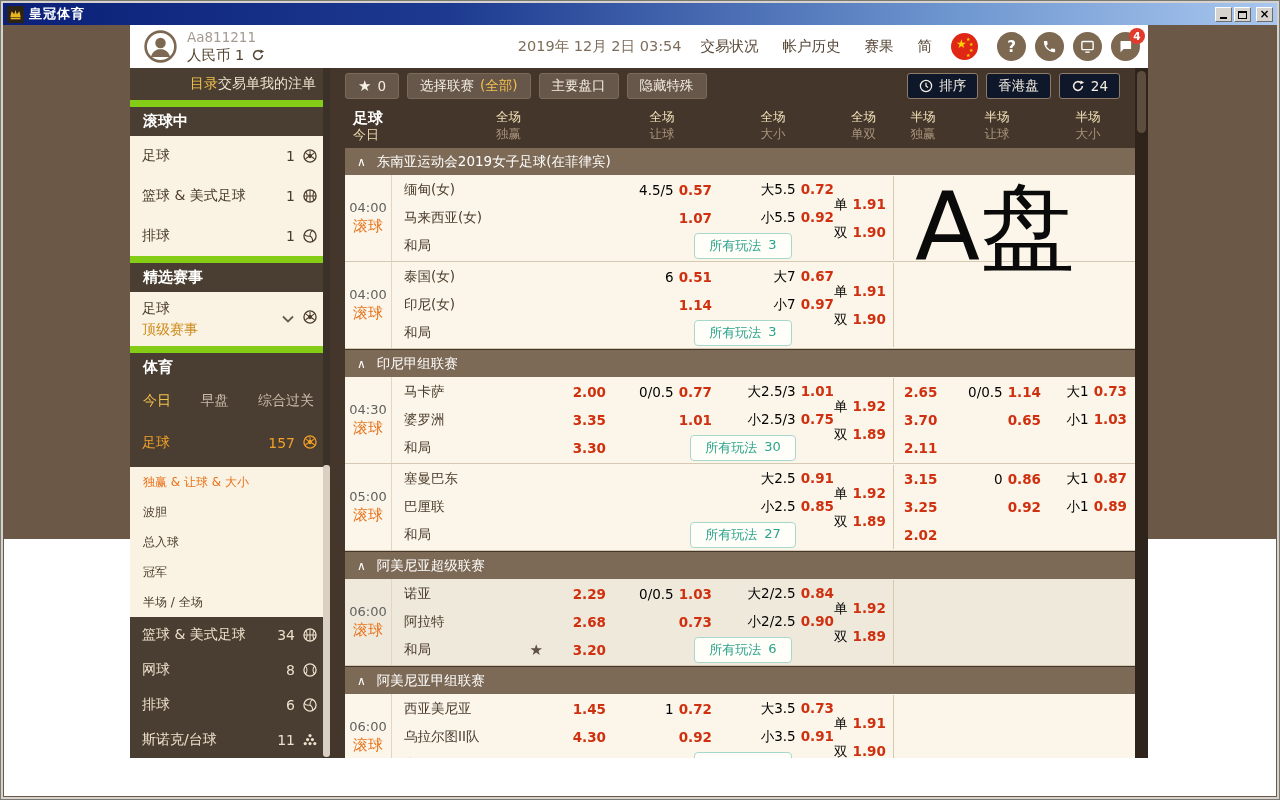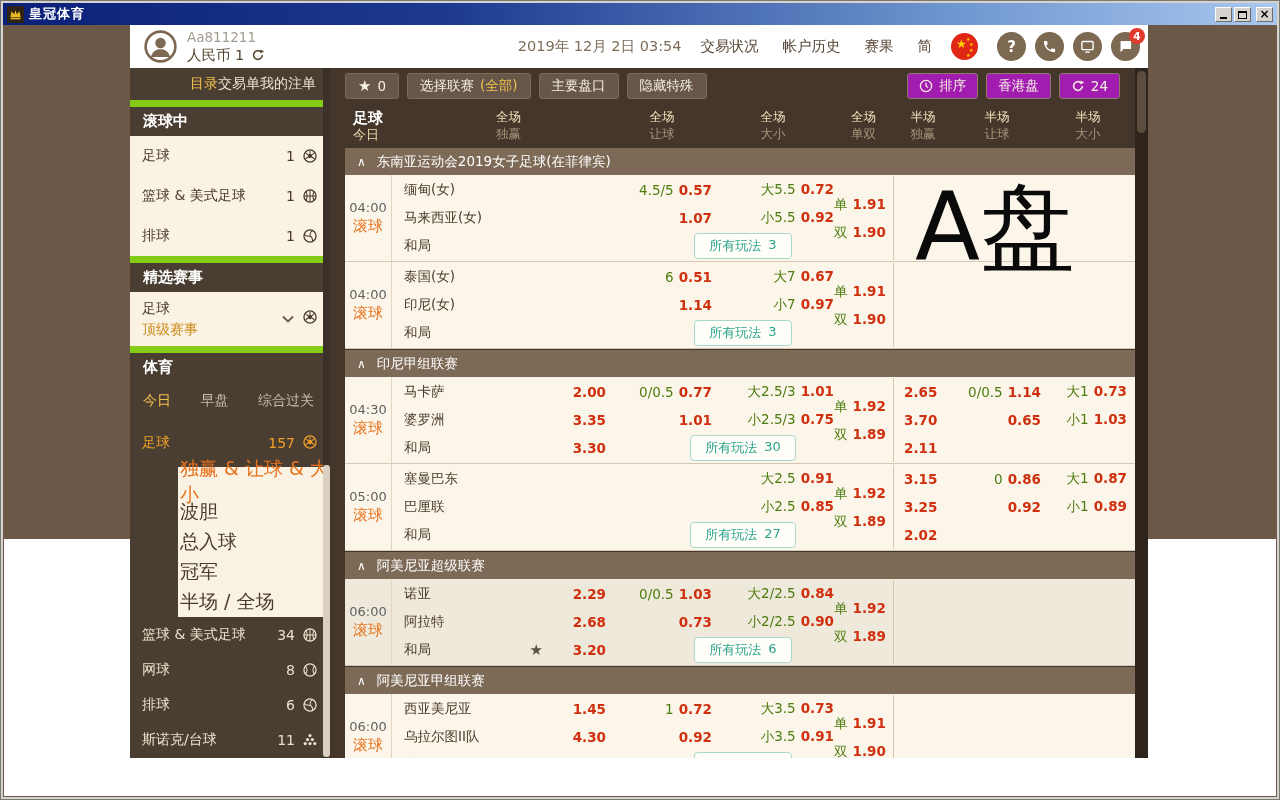--- a/index.html
+++ b/index.html
@@ -52,32 +52,32 @@
   .s-right { display:flex; align-items:center; gap:7px; font-size:14px; }
   .feat { height:54px; background:#faf3e3; display:flex; align-items:center; justify-content:space-between; padding:0 12px; cursor:pointer; }
   .feat .l1 { color:#4a3b2c; font-size:14px; line-height:1.4; }
   .feat .l2 { color:#cc8a1a; font-size:14px; line-height:1.4; }
   .feat .ficons { display:flex; align-items:center; gap:8px; }
   .sp-tabs { height:37px; display:flex; align-items:center; justify-content:space-between; padding:0 16px 0 13px; }
   .sp-tab { font-size:14px; color:#cbbcaa; cursor:pointer; }
   .sp-tab.active { color:#f2c14e; }
   .s-fb { height:48px; display:flex; align-items:center; justify-content:space-between; padding:0 12px; color:#f0a028; font-size:14px; cursor:pointer; }
   .s-fb .s-right { color:#f0a028; }
-  .bt-item { height:30px; background:#faf3e3; display:flex; align-items:center; padding-left:2px; color:#4a3b2c; font-size:19px; cursor:pointer;margin-left:48px; }
+  .bt-item { height:30px; background:#faf3e3; display:flex; align-items:center; padding-left:13px; color:#4a3b2c; font-size:12px; cursor:pointer; }
   .bt-item.active { color:#e8721c; }
   .s-item-d { height:35px; display:flex; align-items:center; justify-content:space-between; padding:0 12px; color:#ece1cc; font-size:14px; cursor:pointer; }
   .s-scroll { position:absolute; right:0; top:0; bottom:0; width:7px; background:#3c3128; }
   .s-thumb { position:absolute; right:0; top:397px; width:7px; height:292px; background:#d9d0c2; border-radius:3px; cursor:pointer; }
 
   
   .board { flex:1; background:#44362a; position:relative; overflow:hidden; padding-left:15px; }
   .toolbar { height:36px; display:flex; align-items:center; gap:8px; padding-right:28px; }
   .tbtn { height:26px; background:#67564a; border:1px solid #7b6a58; border-radius:3px; color:#f5efe3; font-size:13.5px; display:flex; align-items:center; gap:6px; padding:0 12px; cursor:pointer; }
   .tbtn .yl { color:#f2c14e; }
-  .obtn { margin-left:0; height:26px; background:#a21caf; border:1px solid #8d7b67; border-radius:3px; color:#f5efe3; font-size:13.5px; display:flex; align-items:center; gap:6px; padding:0 11px; cursor:pointer; }
+  .obtn { margin-left:0; height:26px; background:#0f172a; border:1px solid #8d7b67; border-radius:3px; color:#f5efe3; font-size:13.5px; display:flex; align-items:center; gap:6px; padding:0 11px; cursor:pointer; }
   .sp { margin-left:auto; }
 
   .cols { height:43px; display:flex; align-items:flex-end; padding-bottom:4px; width:790px; }
   .colc { text-align:center; line-height:1.35; font-size:12.5px; }
   .colc .t { color:#f3e2ba; display:block; }
   .colc .b { color:#a8937b; display:block; }
   .col-sport { width:60px; text-align:left; padding-left:8px; line-height:1.2; }
   .col-sport .s1 { color:#fff; font-weight:bold; font-size:15px; display:block; }
   .col-sport .s2 { color:#ead9ad; font-size:13px; display:block; }
   .w1{width:207px;} .w2{width:100px;} .w3{width:122px;} .w4{width:59px;} .w5{width:60px;} .w6{width:88px;} .w7{width:94px;}
@@ -85,21 +85,21 @@
   .league-bar { height:27px; width:790px; background:#7d6a56; color:#fff; display:flex; align-items:center; padding-left:12px; font-size:13.5px; cursor:pointer; margin-top:1px; }
   .chev { margin-right:11px; font-size:12px; color:#fff; }
   .match { width:790px; background:#fbf6e9; display:flex; border-bottom:1px solid #d5c9b3; }
   .match.hl { background:#efe9db; }
   .mt { width:47px; flex:none; border-right:1px solid #e2d6c2; display:flex; flex-direction:column; align-items:center; justify-content:center; }
   .mt .t { font-size:13px; color:#616161; }
   .mt .lv { font-size:15px; color:#e8721c; margin-top:2px; }
   .mlines { flex:1; padding:1px 0; }
   .line { height:28px; display:flex; align-items:center; font-size:13.5px; }
   .cell { display:block; }
-  .cell i { font-style:normal; color:#4d7c0f; margin-right:5px; }
+  .cell i { font-style:normal; color:#000000; margin-right:5px; }
   .cell b { color:#cf3110; font-weight:bold; }
   .c-team { width:165px; padding-left:12px; color:#4a3b2c; }
   .c-team.draw { display:flex; justify-content:space-between; padding-right:14px; }
   .star { color:#5f5143; font-size:15px; cursor:pointer; }
   .c-win { width:55px; text-align:right; padding-right:6px; color:#cf3110; font-weight:bold; }
   .c-hcp { width:100px; text-align:right; }
   .c-ou  { width:122px; text-align:right; }
   .c-oe  { width:59px; text-align:left; padding-right:6px;margin-top:30px; }
   .c-all { width:222px; display:flex; justify-content:center; padding-left:40px; }
   .allplays { background:#fffef9; border:1px solid #a8d8cb; border-radius:4px; color:#2aa38c; font-size:13px; padding:3px 14px; cursor:pointer; font-family:inherit; display:flex; gap:7px; }

